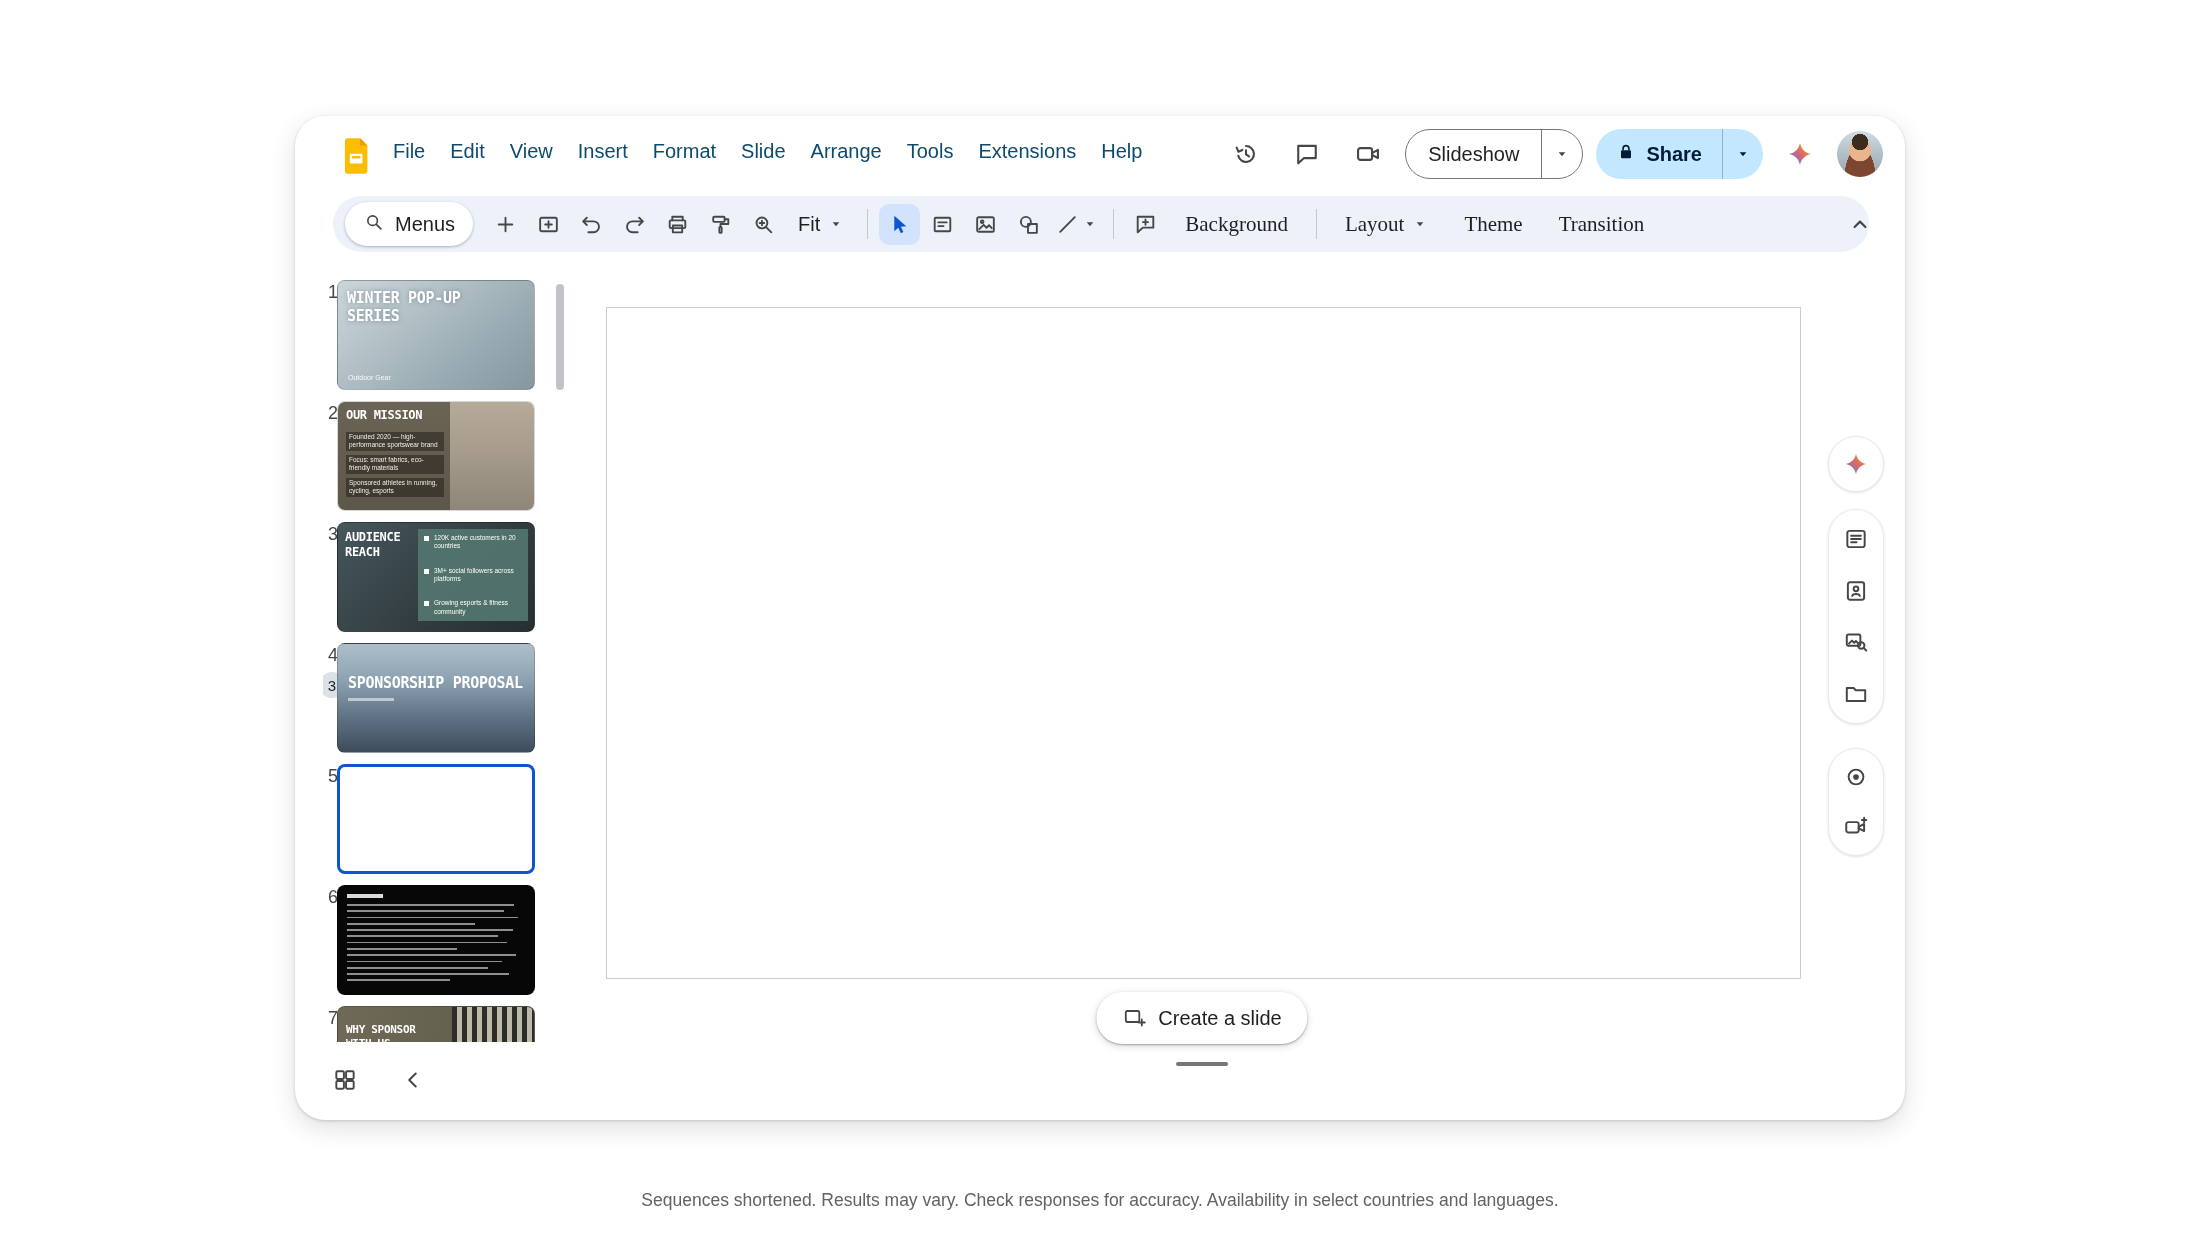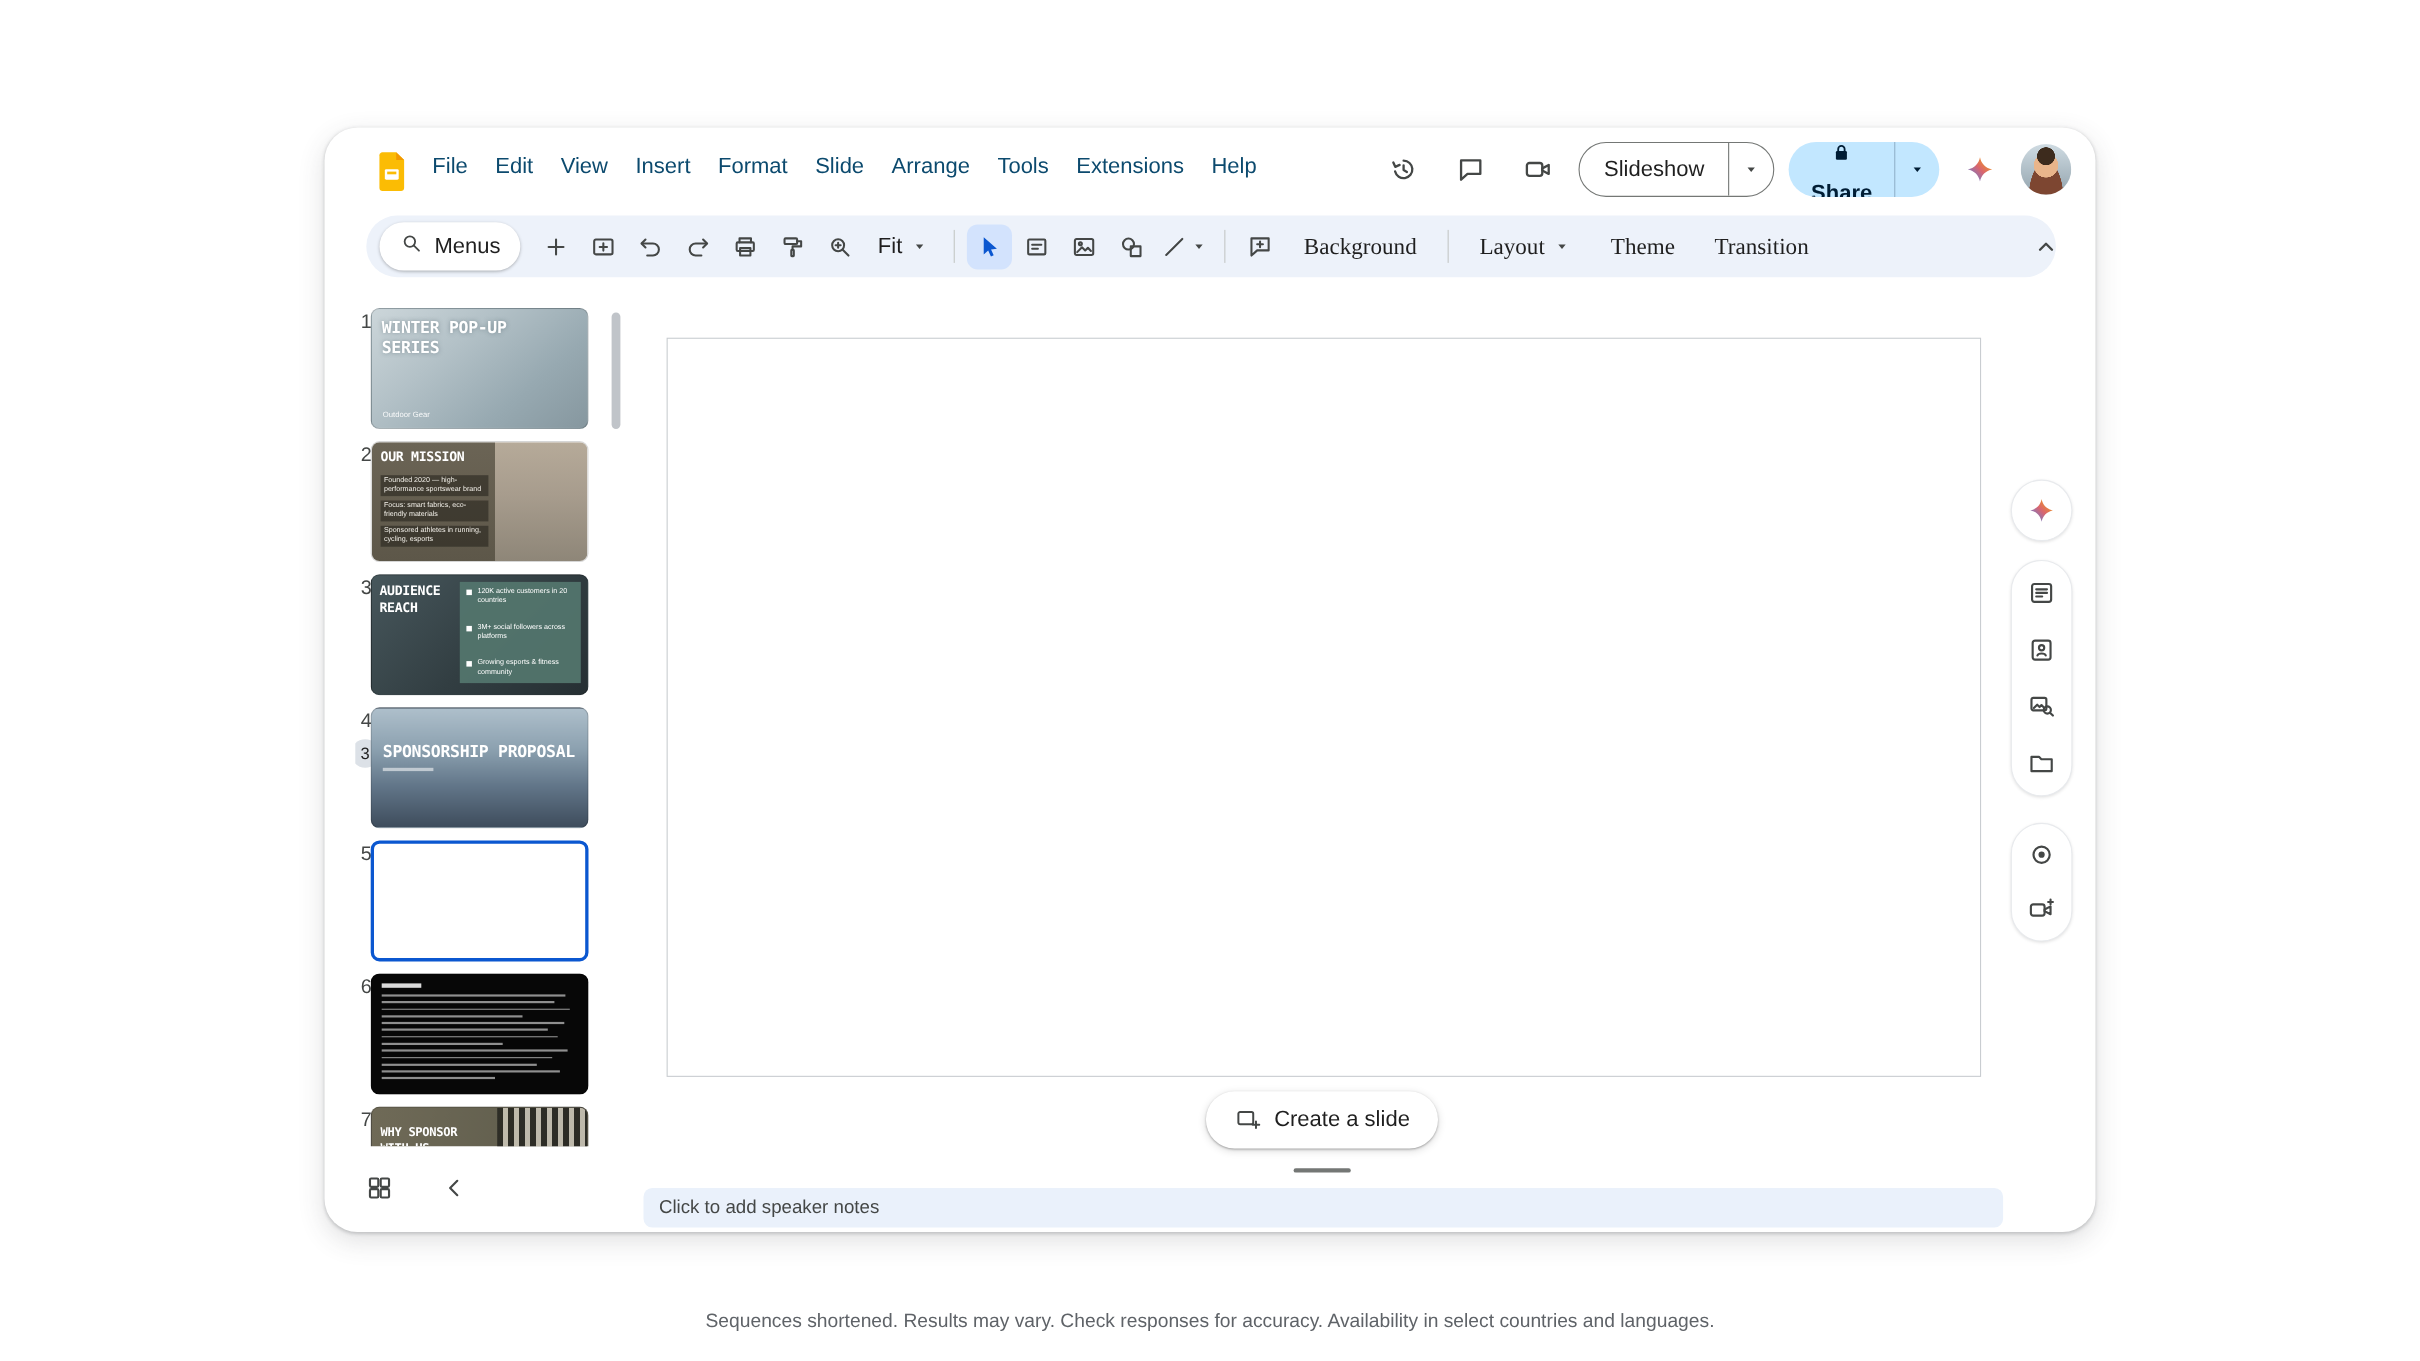--- a/index.html
+++ b/index.html
@@ -21,21 +21,21 @@
   .menu-item { cursor:default; }
 
   .appbar-right { position:absolute; right:22px; top:12px; height:52px; display:flex; align-items:center; gap:13px; }
   .iconbtn { width:48px; height:48px; border-radius:50%; display:flex; align-items:center; justify-content:center; background:none; border:none; }
   .iconbtn svg { width:28px; height:28px; stroke:#444746; fill:none; stroke-width:1.8; stroke-linecap:round; stroke-linejoin:round; }
   .slideshow-ctl { display:flex; height:50px; border:1px solid #747775; border-radius:25px; overflow:hidden; background:#fff; }
   .ss-main { display:flex; align-items:center; padding:0 22px; font-size:20px; color:#1f1f1f; background:none; border:none; border-right:1px solid #747775; font-family:inherit; }
   .ss-caret, .share-caret { width:40px; display:flex; align-items:center; justify-content:center; background:none; border:none; }
   .caret-svg { width:16px; height:16px; }
   .share-ctl { display:flex; height:50px; border-radius:25px; overflow:hidden; background:#c2e7ff; }
-  .share-main { display:flex; align-items:center; gap:10px; padding:0 20px; font-size:20px; font-weight:bold; color:#001d35; background:none; border:none; border-right:1px solid rgba(0,29,53,.25); font-family:inherit;flex-direction:column; }
+  .share-main { display:flex; align-items:center; gap:10px; padding:0 20px; font-size:20px; font-weight:bold; color:#001d35; background:none; border:none; border-right:1px solid rgba(0,29,53,.25); font-family:inherit; }
   .avatar { width:46px; height:46px; border-radius:50%;
     background:
       radial-gradient(circle at 50% 24%, #3d2b1d 0 19%, rgba(0,0,0,0) 20%),
       radial-gradient(circle at 50% 42%, #e9b58b 0 31%, rgba(0,0,0,0) 32%),
       radial-gradient(ellipse at 50% 108%, #7d4631 0 48%, rgba(0,0,0,0) 49%),
       linear-gradient(180deg, #cfdbe2 0%, #93a4ae 100%); }
 
   
   .toolbar { position:absolute; left:38px; top:80px; width:1536px; height:56px; background:#edf2fa; border-radius:28px;
     display:flex; align-items:center; padding:0 12px; gap:2px; }
@@ -429,23 +429,20 @@
 
     <button class="create-slide">
       <svg viewBox="0 0 24 24">
           <rect x="3.5" y="5" width="13.5" height="11" rx="1.5"></rect>
           <path d="M19.5 13.5v6M16.5 16.5h6"></path>
         </svg>
       <span>Create a slide</span>
     </button>
 
     <div class="notes-handle"></div>
-    <div class="notes-bar">
-      <span>Click to add speaker notes</span>
-    </div>
 
     <div class="bottom-left">
       <button class="bl-btn">
         <svg viewBox="0 0 24 24">
             <rect x="4" y="4" width="7" height="7" rx="1"></rect>
             <rect x="13" y="4" width="7" height="7" rx="1"></rect>
             <rect x="4" y="13" width="7" height="7" rx="1"></rect>
             <rect x="13" y="13" width="7" height="7" rx="1"></rect>
           </svg>
       </button>

